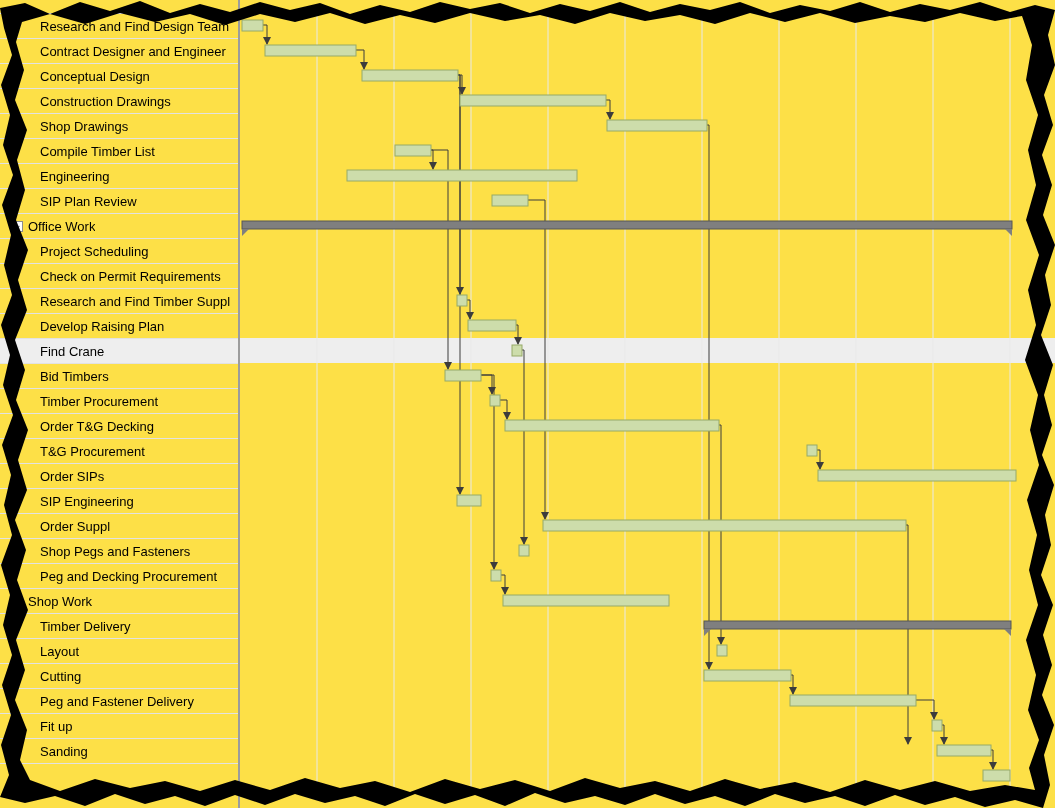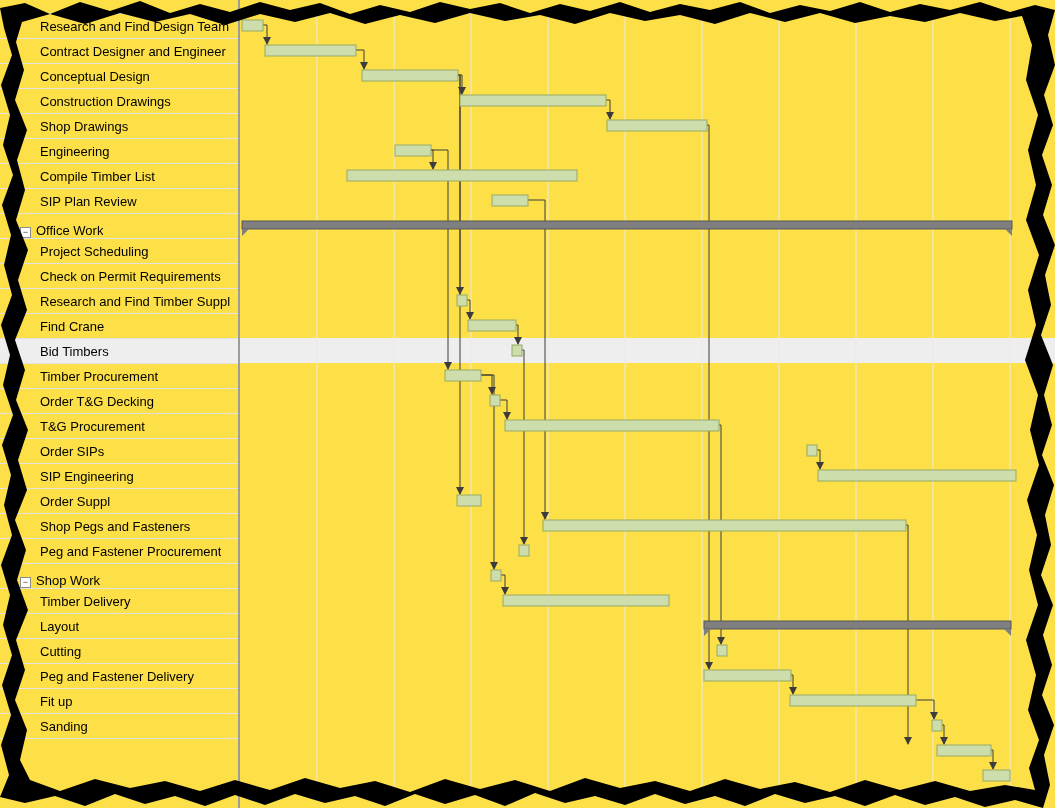--- a/index.html
+++ b/index.html
@@ -2,21 +2,21 @@
 <html><head>
 <meta charset="utf-8">
 <style>
   html,body{margin:0;padding:0;background:#ffffff;}
   body{width:1055px;height:808px;font-family:"Liberation Sans",sans-serif;}
   .stage{position:relative;width:1055px;height:808px;overflow:hidden;background:#fde047;}
   .selband{position:absolute;left:0;width:1055px;height:25px;background:#eeeeee;}
   .task-table{position:absolute;left:0;top:13px;width:238px;border-top:1px solid #e2e2e2;background:transparent;}
   .trow{height:25px;box-sizing:border-box;border-bottom:1px solid #e2e2e2;display:flex;align-items:center;
         font-size:13px;color:#000;padding-left:40px;white-space:nowrap;overflow:hidden;cursor:default;}
-  .trow.summary{padding-left:20px;align-items:flex-end;}
+  .trow.summary{padding-left:12px;}
   .cicon{display:inline-flex;align-items:center;justify-content:center;flex:none;width:9px;height:9px;
          border:1px solid #8c8c8c;color:#444;font-size:9px;line-height:9px;margin-right:5px;background:#fff;}
   .tlabel{overflow:hidden;text-overflow:clip;}
   .divider{position:absolute;left:238px;top:0;width:2px;height:808px;background:#9c9c9c;cursor:col-resize;}
   svg.chart{position:absolute;left:0;top:0;width:1055px;height:808px;}
   svg.torn{position:absolute;left:0;top:0;width:1055px;height:808px;pointer-events:none;}
 </style>
 </head>
 <body>
 
@@ -33,42 +33,45 @@
       <div class="trow">
         <span class="tlabel">Conceptual Design</span>
       </div>
       <div class="trow">
         <span class="tlabel">Construction Drawings</span>
       </div>
       <div class="trow">
         <span class="tlabel">Shop Drawings</span>
       </div>
       <div class="trow">
+        <span class="tlabel">Compile Timber List</span>
+      </div>
+      <div class="trow">
         <span class="tlabel">Engineering</span>
-      </div>
-      <div class="trow">
-        <span class="tlabel">Compile Timber List</span>
       </div>
       <div class="trow">
         <span class="tlabel">SIP Plan Review</span>
       </div>
       <div class="trow summary">
         <span class="cicon">−</span>
         <span class="tlabel">Office Work</span>
       </div>
       <div class="trow">
         <span class="tlabel">Project Scheduling</span>
       </div>
       <div class="trow">
         <span class="tlabel">Check on Permit Requirements</span>
       </div>
       <div class="trow">
         <span class="tlabel">Research and Find Timber Suppl</span>
       </div>
       <div class="trow">
+        <span class="tlabel">Develop Raising Plan</span>
+      </div>
+      <div class="trow">
         <span class="tlabel">Find Crane</span>
       </div>
       <div class="trow">
         <span class="tlabel">Bid Timbers</span>
       </div>
       <div class="trow">
         <span class="tlabel">Timber Procurement</span>
       </div>
       <div class="trow">
         <span class="tlabel">Order T&amp;G Decking</span>
@@ -82,21 +85,21 @@
       <div class="trow">
         <span class="tlabel">SIP Engineering</span>
       </div>
       <div class="trow">
         <span class="tlabel">Order Suppl</span>
       </div>
       <div class="trow">
         <span class="tlabel">Shop Pegs and Fasteners</span>
       </div>
       <div class="trow">
-        <span class="tlabel">Peg and Fastener Procurement</span>
+        <span class="tlabel">Peg and Decking Procurement</span>
       </div>
       <div class="trow summary">
         <span class="cicon">−</span>
         <span class="tlabel">Shop Work</span>
       </div>
       <div class="trow">
         <span class="tlabel">Timber Delivery</span>
       </div>
       <div class="trow">
         <span class="tlabel">Layout</span>

